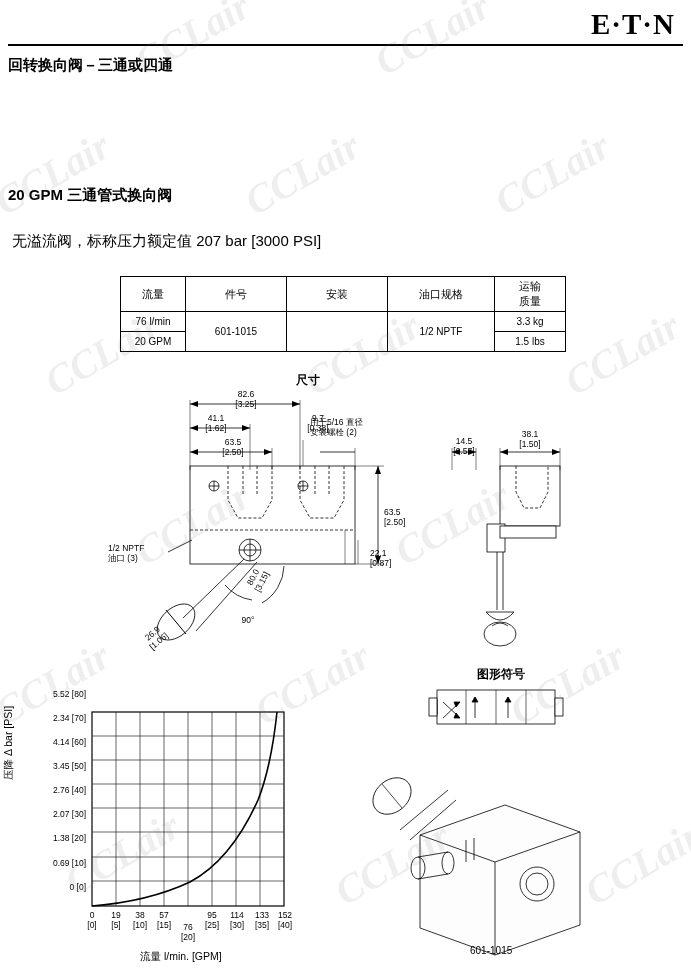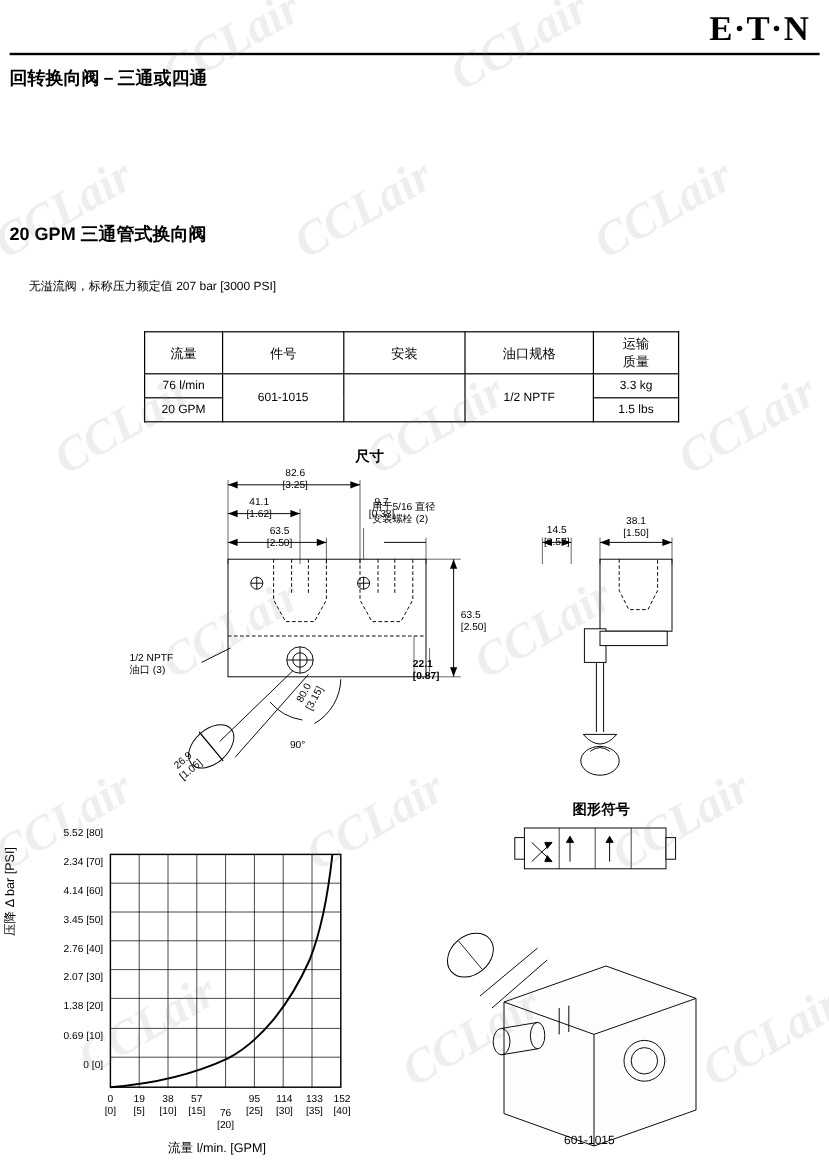--- a/index.html
+++ b/index.html
@@ -69,23 +69,23 @@
   .intro-right { left: 348px; width: 332px; }
   .h2 {
     position: absolute;
     left: 8px;
     top: 186px;
     font-size: 15px;
     font-weight: bold;
   }
   .sub {
     position: absolute;
-    left: 24px;
+    left: 12px;
     top: 232px;
-    font-size: 10px;
+    font-size: 15px;
   }
   
   table.spec {
     position: absolute;
     left: 120px;
     top: 276px;
     border-collapse: collapse;
     font-size: 10px;
   }
   table.spec th, table.spec td {
@@ -362,21 +362,21 @@
     <div>[2.50]</div>
   </div>
   <div class="lbl" style="left:296px; top:414px; width:44px;">
     <div>9.7</div>
     <div>[0.38]</div>
   </div>
   <div class="lbl left-al" style="left:384px; top:508px; width:50px;">
     <div>63.5</div>
     <div>[2.50]</div>
   </div>
-  <div class="lbl left-al" style="left:344px; top:549px; width:50px;font-weight:bold;">
+  <div class="lbl left-al" style="left:370px; top:549px; width:50px;">
     <div>22.1</div>
     <div>[0.87]</div>
   </div>
   <div class="lbl" style="left:436px; top:437px; width:56px;">
     <div>14.5</div>
     <div>[0.57]</div>
   </div>
   <div class="lbl" style="left:502px; top:430px; width:56px;">
     <div>38.1</div>
     <div>[1.50]</div>

